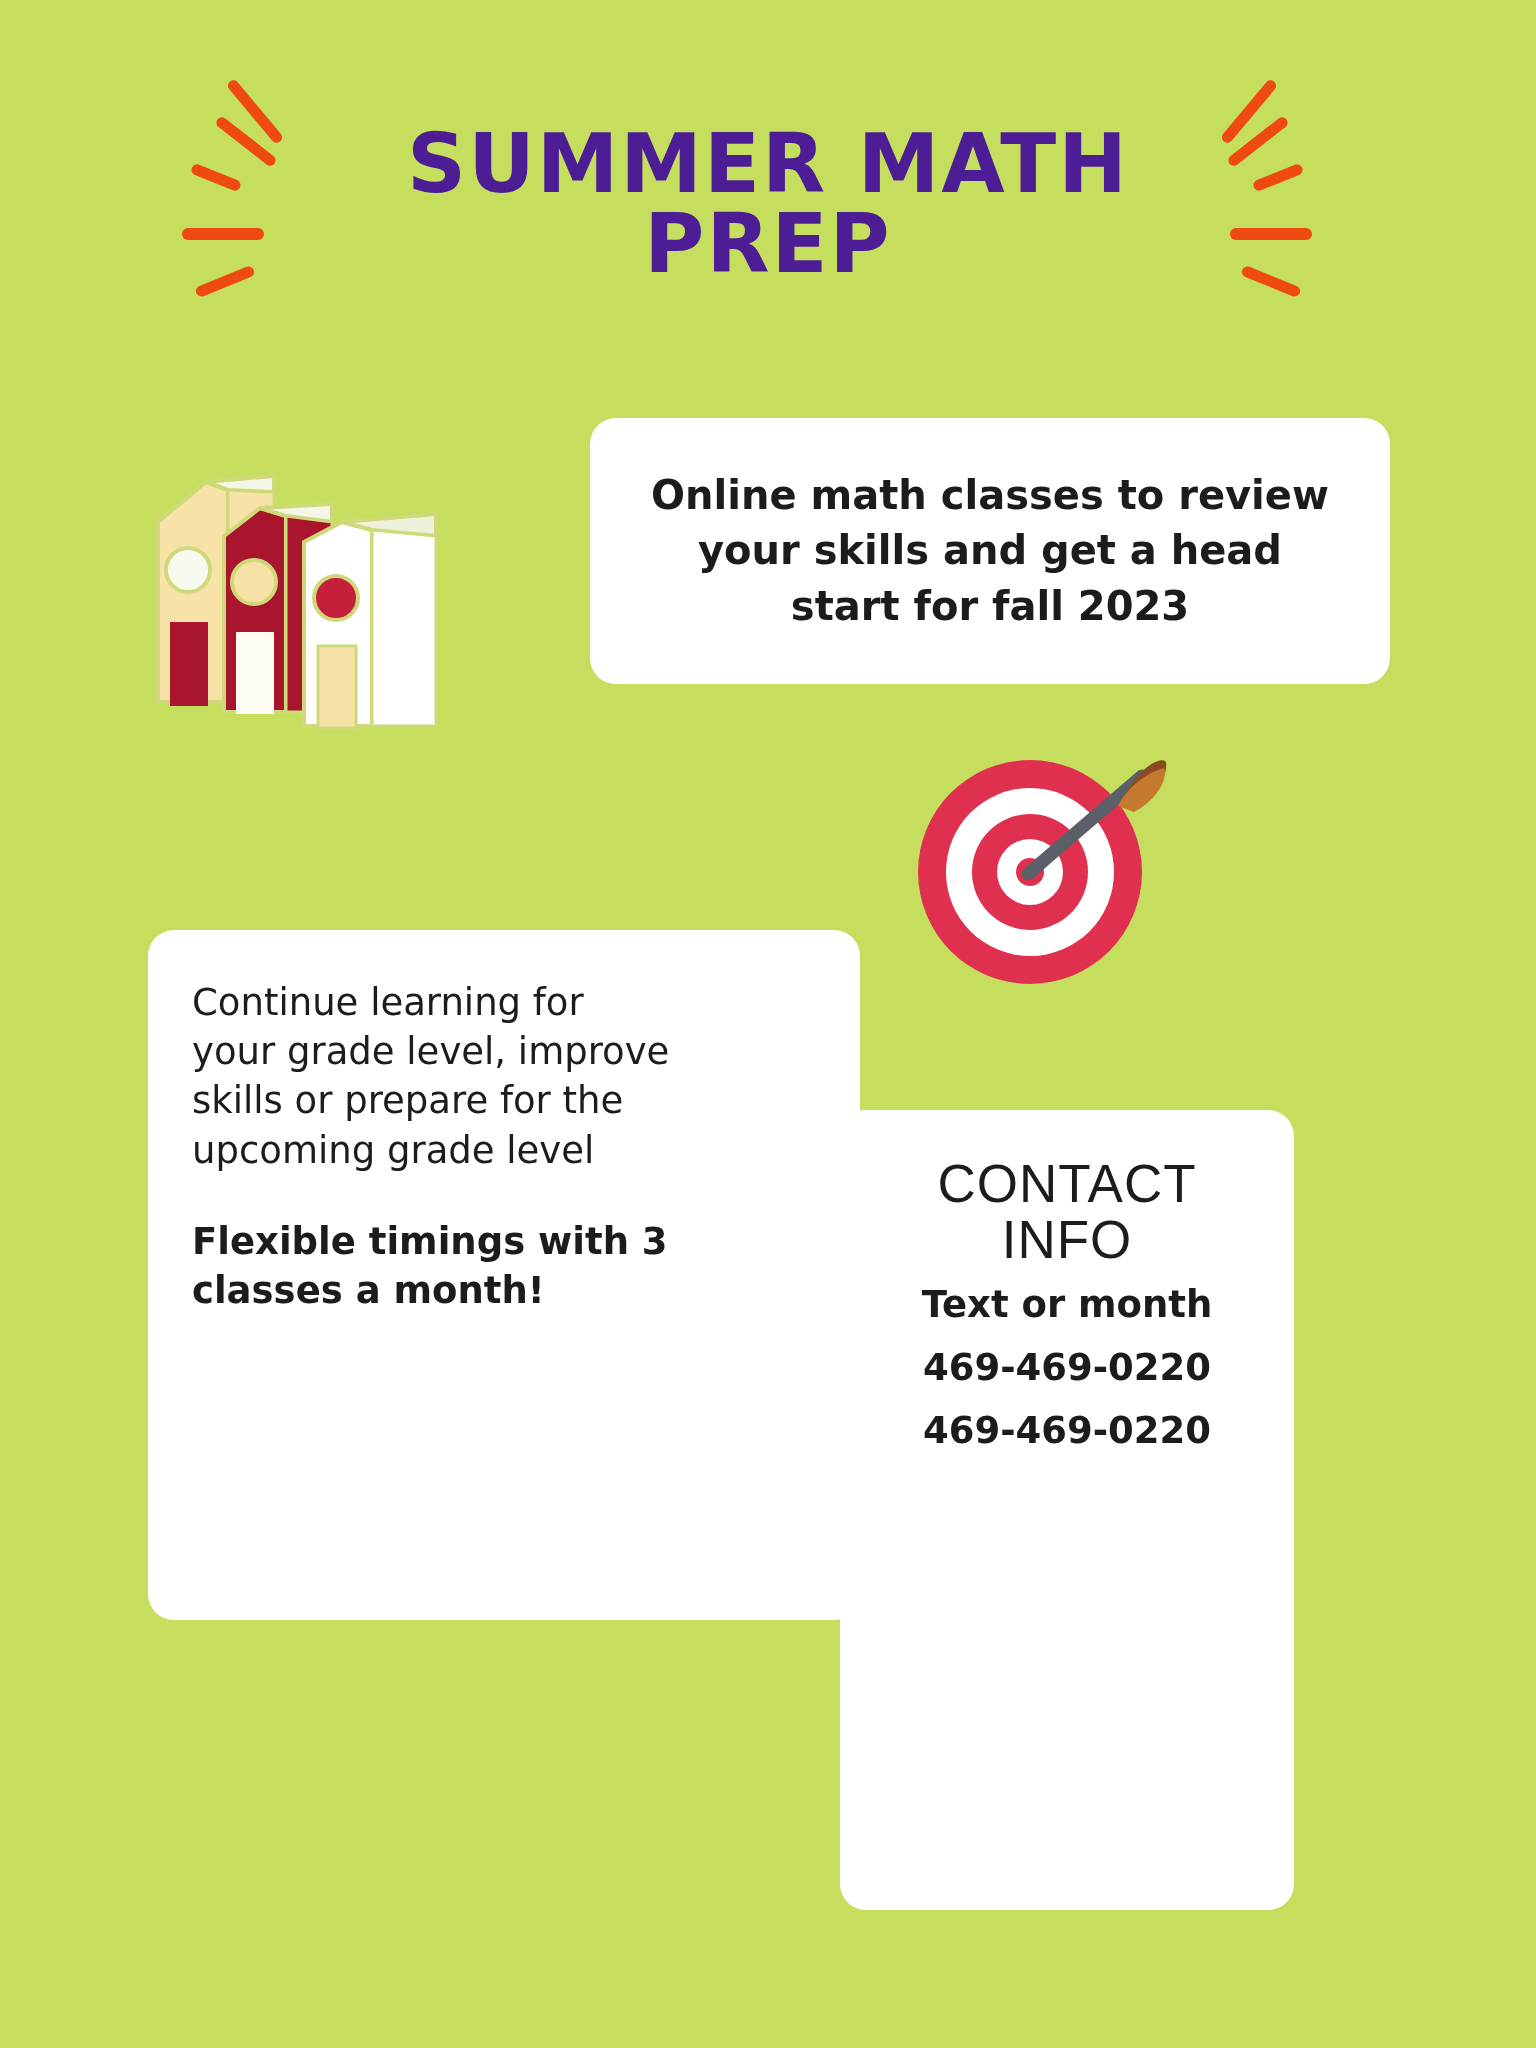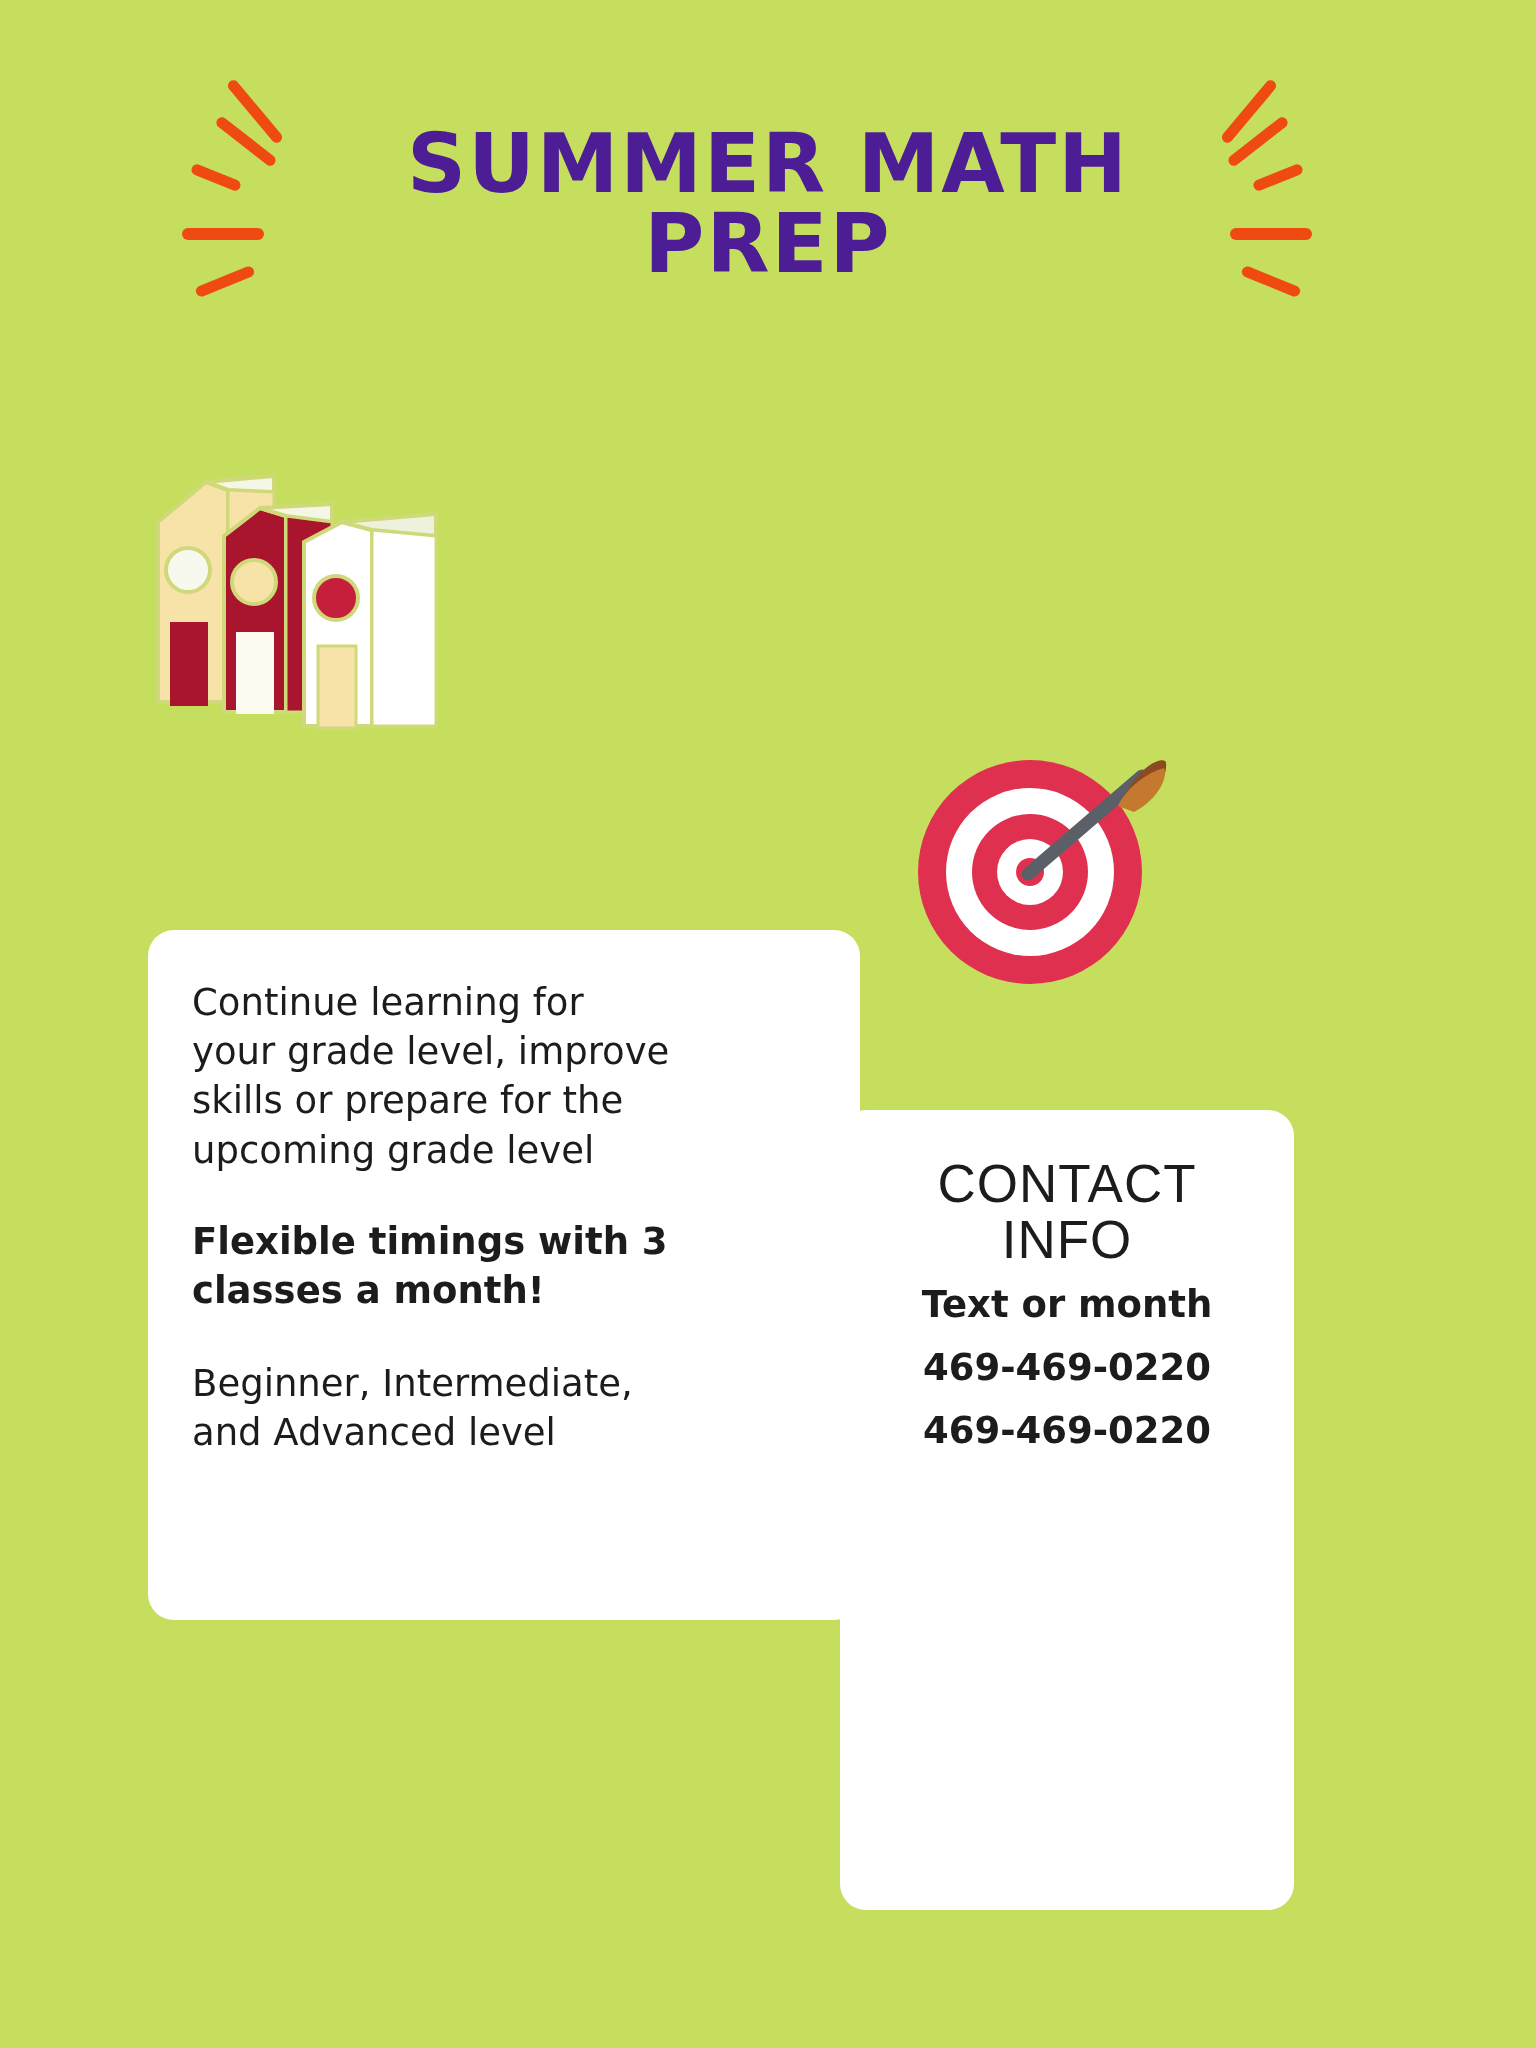--- a/index.html
+++ b/index.html
@@ -139,20 +139,25 @@
       <rect x="100" y="202" width="38" height="82" fill="#fbfbf2"></rect>
 
       <polygon points="168,112 206,92 236,100 236,296 168,296" fill="#ffffff" stroke="#cfd97a" stroke-width="4"></polygon>
       <polygon points="206,92 300,84 300,106 236,100" fill="#eef2dd" stroke="#cfd97a" stroke-width="4"></polygon>
       <polygon points="236,100 300,106 300,296 236,296" fill="#ffffff" stroke="#cfd97a" stroke-width="3"></polygon>
       <circle cx="200" cy="168" r="22" fill="#c61f3c" stroke="#cfd97a" stroke-width="4"></circle>
       <rect x="182" y="216" width="38" height="82" fill="#f7e3a8" stroke="#cfd97a" stroke-width="3"></rect>
     </svg>
   </div>
 
+  <div class="card" id="card-intro">
+    <div class="body">Online math classes to review
+your skills and get a head
+start for fall 2023</div>
+  </div>
 
   <div class="icon-target">
     <svg viewBox="0 0 260 240" width="260" height="240" aria-hidden="true">
       <circle cx="120" cy="122" r="112" fill="#e0304f"></circle>
       <circle cx="120" cy="122" r="84" fill="#ffffff"></circle>
       <circle cx="120" cy="122" r="58" fill="#e0304f"></circle>
       <circle cx="120" cy="122" r="33" fill="#ffffff"></circle>
       <circle cx="120" cy="122" r="14" fill="#e0304f"></circle>
 
       <line x1="118" y1="124" x2="232" y2="26" stroke="#5b6068" stroke-width="13" stroke-linecap="round"></line>
@@ -162,22 +167,20 @@
     </svg>
   </div>
 
   <div class="card" id="card-details">
     <p>Continue learning for
 your grade level, improve
 skills or prepare for the
 upcoming grade level</p>
     <p class="strong">Flexible timings with 3
 classes a month!</p>
-    <p class="last">Beginner, Intermediate,
-and Advanced level</p>
   </div>
 
   <div class="card" id="card-contact">
     <div class="contact-heading">CONTACT
 INFO</div>
     <div class="contact-line first">Text or month</div>
     <div class="contact-line">469-469-0220</div>
     <div class="contact-line">469-469-0220</div>
 
   </div>

